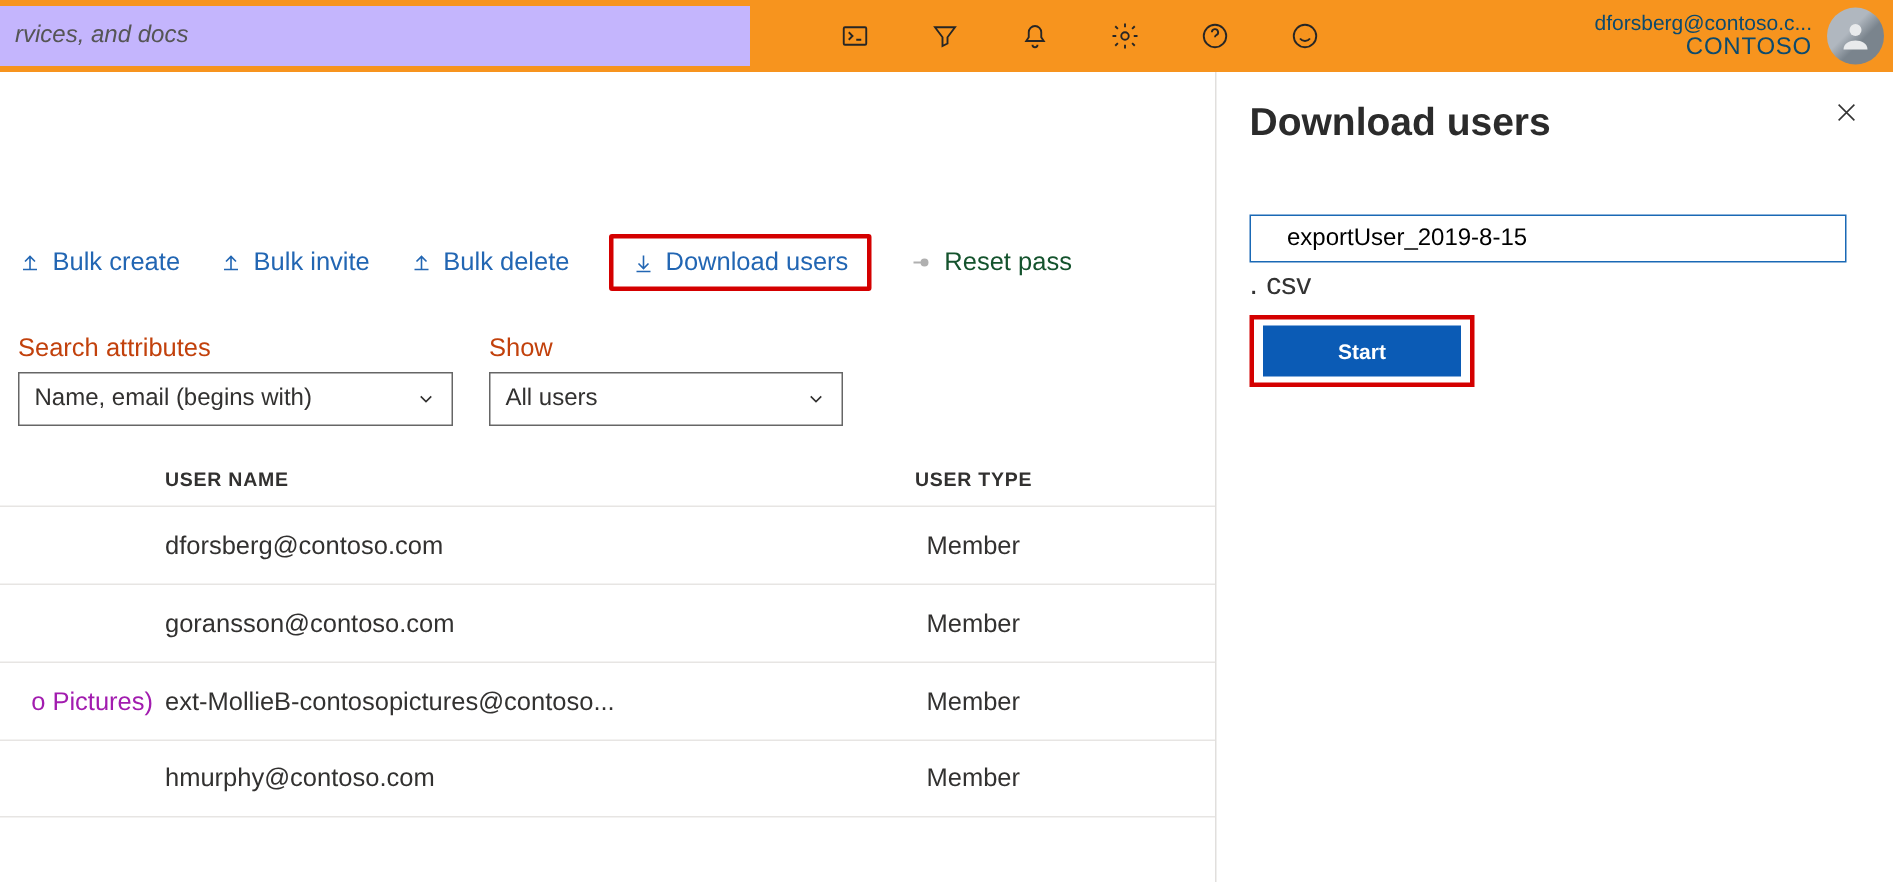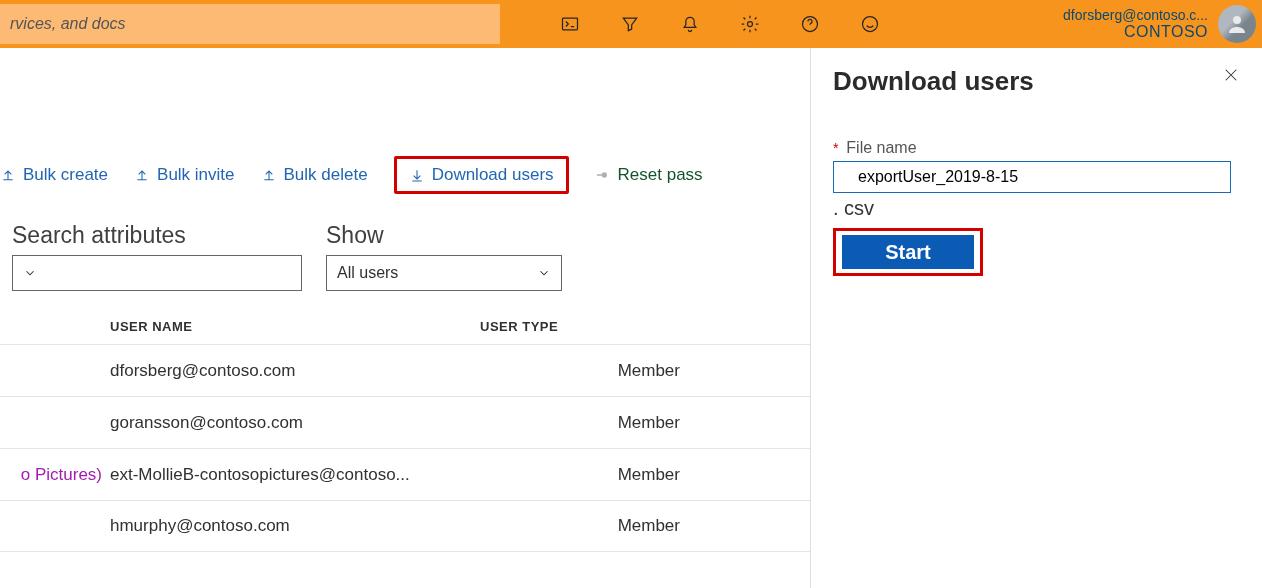--- a/index.html
+++ b/index.html
@@ -1,70 +1,70 @@
 <!DOCTYPE html>
 <html><head>
 <meta charset="utf-8">
 <style>
   * { box-sizing: border-box; }
   html, body { margin: 0; padding: 0; font-family: 'Segoe UI', 'Segoe WP', Tahoma, Arial, sans-serif; font-size: 14px; color: #323130; }
   body { width: 1262px; height: 588px; overflow: hidden; position: relative; background: #fff; }
 
   
   .topbar { position: absolute; top: 0; left: 0; right: 0; height: 48px; background: #F7941E; display: flex; align-items: center; }
-  .search-box { height: 40px; width: 500px; background: #fdba74; display: flex; align-items: center; padding: 0 10px; font-style: italic; color: #555; font-size: 16px; }
+  .search-box { height: 40px; width: 500px; background: #c4b5fd; display: flex; align-items: center; padding: 0 10px; font-style: italic; color: #555; font-size: 16px; }
   .top-icons { display: flex; align-items: center; gap: 0; margin-left: 40px; }
   .top-icon { width: 60px; height: 48px; display: flex; align-items: center; justify-content: center; color: #262626; cursor: pointer; }
   .top-icon svg { width: 20px; height: 20px; stroke: #262626; fill: none; stroke-width: 1.5; }
   .account { margin-left: auto; display: flex; align-items: center; padding-right: 6px; gap: 10px; }
   .account-text { text-align: right; color: #0c4a6e; line-height: 1.15; font-size: 14px; }
   .account-org { font-size: 16px; letter-spacing: .5px; }
   .avatar { width: 38px; height: 38px; border-radius: 50%; background: linear-gradient(135deg,#b0b7bf 40%,#7a848d 60%); display:flex;align-items:center;justify-content:center;}
   .avatar svg { width:24px;height:24px;fill:#e8eaec;}
 
   
   .main { position: absolute; top: 48px; left: 0; width: 810px; bottom: 0; }
-  .toolbar { display: flex; align-items: center; gap: 26px; padding: 0 0; margin-top: 108px; }
+  .toolbar { display: flex; align-items: center; gap: 26px; padding: 0 12px; margin-top: 108px; }
   .tb-btn { display: inline-flex; align-items: center; gap: 7px; color: #2266b3; font-size: 17px; cursor: pointer; }
   .tb-btn.disabled { color: #14532d; cursor: default; }
   .tb-btn svg { width: 16px; height: 16px; stroke: currentColor; fill: none; stroke-width: 1.6; }
   .highlight-red { border: 3px solid #d40000; border-radius: 2px; padding: 6px 12px; }
 
   .filters { display: flex; gap: 24px; padding: 28px 12px 0 12px; }
   .filter { display: flex; flex-direction: column; gap: 6px; }
-  .filter-label { font-size: 23px; color: #404040; }
+  .filter-label { font-size: 17px; color: #c2410c; }
   .dropdown { border: 1px solid #666; height: 36px; display: flex; align-items: center; justify-content: space-between; padding: 0 10px; font-size: 16px; background:#fff; cursor:pointer; }
   .dropdown.wide1 { width: 290px; }
   .dropdown.wide2 { width: 236px; }
   .chev { width: 14px; height: 14px; }
   .chev svg { width:14px;height:14px;stroke:#323130;fill:none;stroke-width:1.8;}
 
   .table { margin-top: 18px; }
-  .thead { display: flex; padding: 10px 0 10px 110px; font-weight: 600; font-size: 13px; letter-spacing: .5px; }
+  .thead { display: flex; padding: 10px 0 10px 110px; font-weight: 600; font-size: 13px; letter-spacing: .5px; justify-content: space-between; }
   .col-name { width: 370px; }
   .col-type { width: 200px; }
   .trow { display: flex; align-items: center; border-top: 1px solid #e7e5e3; height: 52px; padding-left: 0; font-size: 17px; }
   .trow:last-child { border-bottom: 1px solid #e7e5e3; }
   .trow .pre { width: 110px; text-align: right; padding-right: 8px; color:#a21caf; overflow:hidden; white-space:nowrap;}
   .trow .cname { width: 370px; white-space: nowrap; overflow: hidden; text-overflow: ellipsis; }
   .trow .ctype { width: 200px; text-align: right; }
 
   
   .panel { position: absolute; top: 48px; right: 0; width: 452px; bottom: 0; background: #fff; border-left: 1px solid #e1dfdd; padding: 18px 22px; }
   .panel-head { display: flex; justify-content: space-between; align-items: flex-start; }
   .panel-title { font-size: 26px; font-weight: 600; color: #2b2b2b; }
   .close-x { cursor: pointer; }
   .close-x svg { width: 18px; height: 18px; stroke: #333; stroke-width: 1.4; fill:none; }
   .form { margin-top: 42px; }
   .req { color: #c50000; margin-right: 4px; }
   .form-label { font-size: 16px; color: #555; }
   .text-input { width: 398px; height: 32px; border: 1px solid #1a69b5; padding: 0 24px; font-size: 16px; font-family: inherit; outline: none; margin-top: 4px; }
   .ext-row { display:flex; justify-content:flex-start; width:398px; margin-top:4px; font-size:20px; color:#333;}
   .start-wrap { border: 3px solid #d40000; display: inline-block; padding: 4px 6px; margin-top: 8px; }
-  .start-btn { background: #0b5bb5; color: #fff; border: none; width: 132px; height: 34px; font-size: 20px; font-weight: 600; cursor: pointer; }
+  .start-btn { background: #0b5bb5; color: #fff; border: none; width: 132px; height: 34px; font-size: 14px; font-weight: 600; cursor: pointer; }
 </style>
 </head>
 <body>
 
 <div class="topbar">
   <div class="search-box">
     <span>rvices, and docs</span>
   </div>
   <div class="top-icons">
     <div class="top-icon">
@@ -147,20 +147,21 @@
           <path d="M14 8a4 4 0 1 1 0 8 4 4 0 0 1 0-8zm-3 5H3v-2h8l2-2z"></path>
         </svg>
       <span>Reset pass</span>
     </span>
   </div>
 
   <div class="filters">
     <div class="filter">
       <span class="filter-label">Search attributes</span>
       <div class="dropdown wide1">
+        <span>Name, email (begins with)</span>
         <span class="chev"><svg viewBox="0 0 24 24">
               <path d="M6 9l6 6 6-6"></path>
             </svg></span>
       </div>
     </div>
     <div class="filter">
       <span class="filter-label">Show</span>
       <div class="dropdown wide2">
         <span>All users</span>
         <span class="chev"><svg viewBox="0 0 24 24">
@@ -201,24 +202,20 @@
 <div class="panel">
   <div class="panel-head">
     <div class="panel-title">Download users</div>
     <div class="close-x">
       <svg viewBox="0 0 24 24">
           <path d="M5 5l14 14M19 5L5 19"></path>
         </svg>
     </div>
   </div>
   <div class="form">
-    <div>
-      <span class="req">*</span>
-      <span class="form-label">File name</span>
-    </div>
     <input class="text-input" type="text" value="exportUser_2019-8-15" style="">
     <div class="ext-row">
       <span>. csv</span>
     </div>
     <div class="start-wrap">
       <button class="start-btn">Start</button>
     </div>
   </div>
 </div>
 

